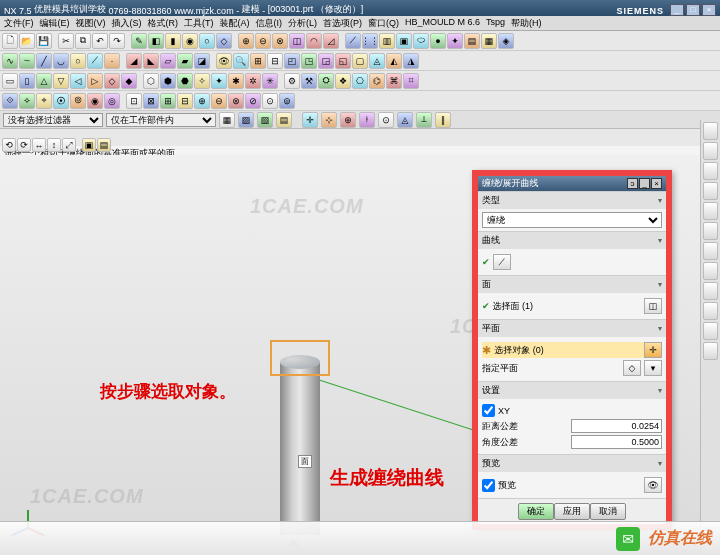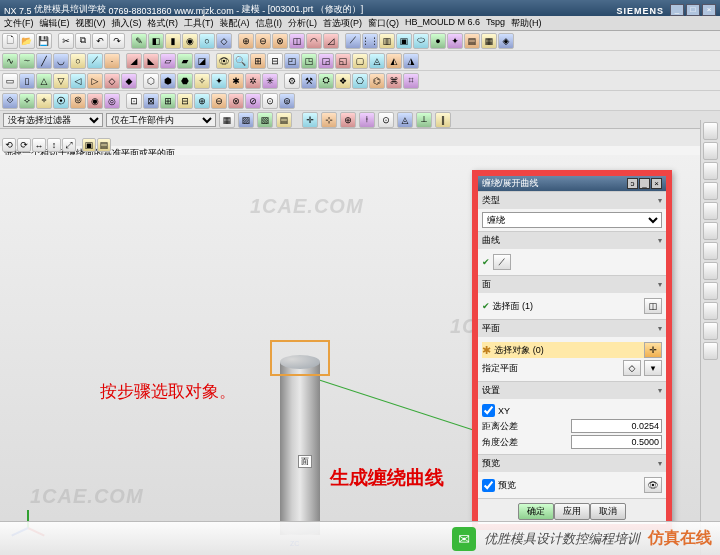--- a/index.html
+++ b/index.html
@@ -32,21 +32,21 @@
 .viewport { position: absolute; top: 155px; left: 0; right: 0; bottom: 0; background: linear-gradient(#f0f0f0,#dadada); overflow: hidden; }
 
 .cylinder { position: absolute; left: 280px; top: 200px; width: 40px; height: 180px; }
 .cyl-top { width: 40px; height: 14px; background: radial-gradient(ellipse at 30% 30%, #d8d8d8, #a0a8b0); border-radius: 50%; position: absolute; top: 0; }
 .cyl-body { width: 40px; height: 173px; background: linear-gradient(90deg,#888,#d0d0d0 30%,#e8e8e8 50%,#b0b0b0 80%,#888); position: absolute; top: 7px; }
 .cyl-bot { width: 40px; height: 14px; background: radial-gradient(ellipse at 30% 70%, #b0b0b0, #808890); border-radius: 50%; position: absolute; bottom: 0; }
 
 .sel-rect { position: absolute; left: 270px; top: 185px; width: 60px; height: 36px; border: 2px solid #e8a040; }
 .plane-line { position: absolute; left: 290px; top: 215px; width: 200px; height: 1px; background: #3aa83a; transform: rotate(18deg); transform-origin: left; }
 
-.ann1 { position: absolute; left: 100px; top: 225px; color: #e00000; font-size: 17px; font-weight: normal; }
+.ann1 { position: absolute; left: 100px; top: 225px; color: #e00000; font-size: 17px; font-weight: bold; }
 .ann2 { position: absolute; left: 330px; top: 310px; color: #e00000; font-size: 19px; font-weight: bold; font-family: Liberation Serif, serif; }
 .lbl-box { position: absolute; left: 298px; top: 300px; font-size: 8px; background: #fff; border: 1px solid #888; padding: 0 2px; }
 
 .triad { position: absolute; left: 290px; top: 385px; font-size: 7px; }
 .triad .z { color: #3060d0; }
 
 .axis-cube { position: absolute; left: 10px; bottom: 10px; width: 36px; height: 36px; }
 .axis-cube .ax { position: absolute; width: 18px; height: 2px; left: 18px; top: 18px; transform-origin: left; }
 .axis-cube .axx { background: #d03030; transform: rotate(25deg); }
 .axis-cube .axy { background: #30a030; transform: rotate(-90deg); }
@@ -72,21 +72,21 @@
 .dlg-btns { padding: 4px; display: flex; justify-content: center; background: #eee; border-top: 1px solid #ccc; }
 .dlg-btns button { font-size: 9px; padding: 1px 8px; border: 1px solid #888; background: linear-gradient(#fafafa,#d0d0d0); border-radius: 2px; }
 .dlg-btns button.ok { background: linear-gradient(#d0ffd0,#90d090); }
 
 .right-rail { position: absolute; right: 0; top: 120px; width: 20px; bottom: 0; background: #e0e0e0; border-left: 1px solid #bbb; display: flex; flex-direction: column; gap: 2px; padding: 2px; }
 .right-rail .ritem { height: 18px; border: 1px solid #bbb; background: linear-gradient(#fff,#d8d8d8); border-radius: 2px; }
 
 .bottombar { position: absolute; bottom: 0; left: 0; right: 0; height: 34px; background: linear-gradient(rgba(255,255,255,0.9),rgba(230,230,230,0.9)); border-top: 1px solid #bbb; display: flex; align-items: center; justify-content: flex-end; padding: 0 8px; gap: 8px; }
 .wechat { width: 24px; height: 24px; border-radius: 4px; background: #3ab83a; display: flex; align-items: center; justify-content: center; color: #fff; font-size: 14px; }
 .btxt1 { font-size: 13px; color: #4a4a4a; font-style: italic; }
-.btxt2 { font-size: 16px; color: #e07030; font-weight: bold; }
+.btxt2 { font-size: 16px; color: #e07030; font-style: italic; font-weight: bold; }
 
 .small-grid { position: absolute; top: 138px; left: 2px; display: flex; gap: 1px; }
 .small-grid .tbtn { width: 14px; height: 14px; }
 </style>
 </head>
 <body>
 
 <div class="titlebar">
   <span>NX 7.5</span>&nbsp;
   <span>优胜模具培训学校</span>&nbsp;
@@ -399,15 +399,14 @@
 
   <div class="dlg-btns">
     <button class="ok">确定</button>
     <button>应用</button>
     <button>取消</button>
   </div>
 </div>
 
 <div class="bottombar">
   <span class="wechat">✉</span>
-  <span class="btxt1">优胜模具设计数控编程培训</span>
   <span class="btxt2">仿真在线</span>
 </div>
 
 </body></html>

